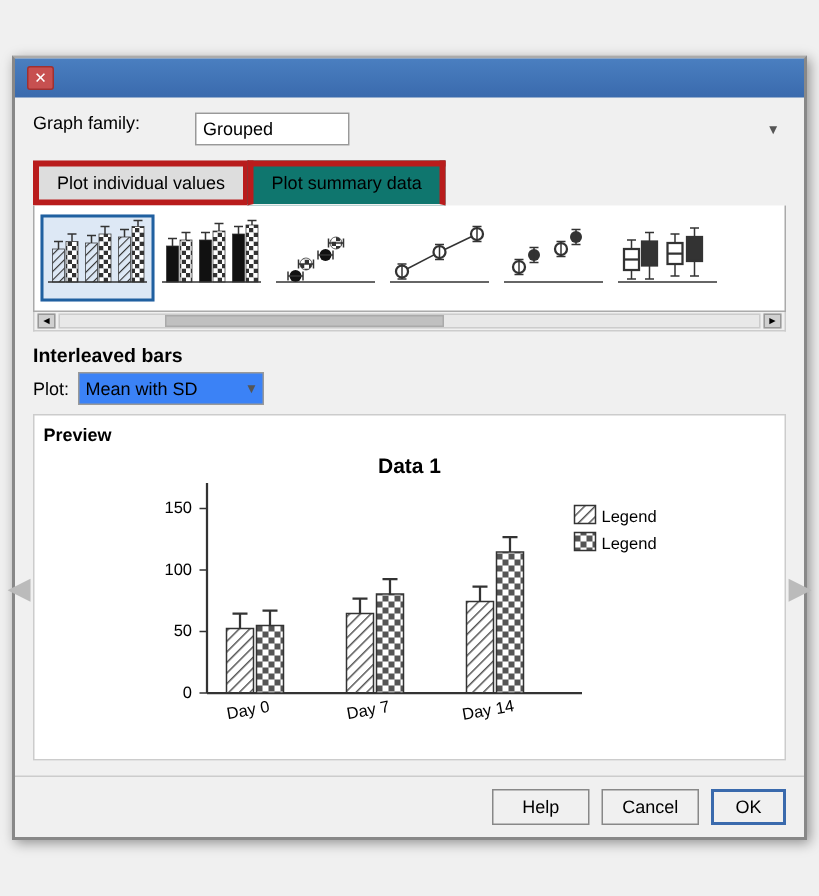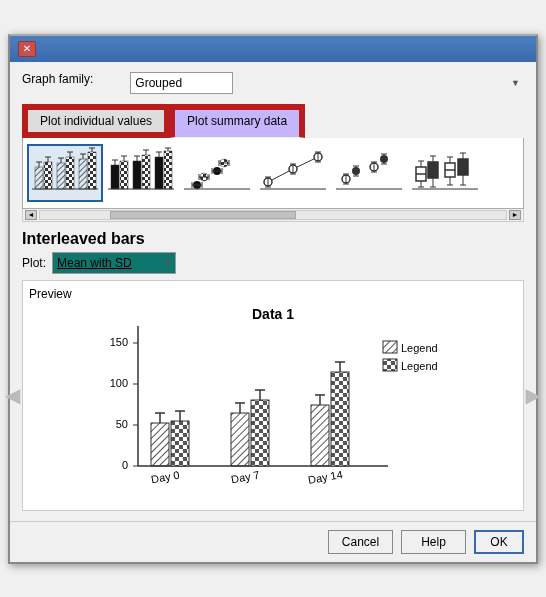--- a/index.html
+++ b/index.html
@@ -84,28 +84,28 @@
       font-size: 9px;
       color: #555;
       pointer-events: none;
     }
     .tabs-row {
       display: flex;
       margin-bottom: 0;
     }
     .tab {
       padding: 4px 12px;
-      border: 6px solid #b91c1c;
+      border: 4px solid #b91c1c;
       background: #ddd;
       cursor: pointer;
       font-size: 12px;
       margin-right: -1px;
     }
     .tab.active {
-      background: #c4b5fd;
+      background: #0f766e;
       border-bottom: 1px solid #f0f0f0;
       z-index: 1;
       position: relative;
     }
     .chart-types-container {
       border: 1px solid #aaa;
       border-top: none;
       background: white;
       padding: 6px 4px;
       display: flex;
@@ -124,21 +124,21 @@
     }
     .chart-type-item.selected {
       border: 2px solid #2060a0;
       background: #dde8f5;
     }
     .chart-type-item svg {
       width: 70px;
       height: 52px;
     }
     .section-title {
-      font-size: 16px;
+      font-size: 13px;
       font-weight: bold;
       margin-top: 8px;
       margin-bottom: 4px;
     }
     .plot-row {
       display: flex;
       align-items: center;
       margin-bottom: 6px;
     }
     .plot-label {
@@ -147,47 +147,46 @@
       text-align: center;
     }
     .plot-select-wrapper {
       position: relative;
       display: inline-block;
     }
     .plot-select {
       height: 22px;
       font-size: 12px;
       border: 1px solid #999;
-      background: #0f766e;
+      background: #3b82f6;
       padding: 1px 20px 1px 4px;
       appearance: none;
       -webkit-appearance: none;
       min-width: 120px;
-      text-decoration: underline;
     }
     .plot-select-wrapper::after {
       content: '▼';
       position: absolute;
       right: 4px;
       top: 50%;
       transform: translateY(-50%);
       font-size: 9px;
       color: #555;
       pointer-events: none;
     }
     .preview-section {
       border: 1px solid #ccc;
       background: white;
       margin-top: 4px;
       padding: 6px;
       position: relative;
     }
     .preview-label {
       font-size: 12px;
-      font-weight: normal;
+      font-weight: bold;
       margin-bottom: 2px;
     }
     .dialog-footer {
       padding: 8px 12px;
       display: flex;
       justify-content: flex-end;
       gap: 8px;
       border-top: 1px solid #ccc;
       background: #f0f0f0;
     }
@@ -557,17 +556,17 @@
 
         <rect x="300" y="40" width="14" height="12" fill="url(#hatchPrev1)" stroke="#333" stroke-width="1"></rect>
         <text x="318" y="51" font-size="11" font-family="Arial">Legend</text>
         <rect x="300" y="58" width="14" height="12" fill="url(#checkPrev)" stroke="#333" stroke-width="1"></rect>
         <text x="318" y="69" font-size="11" font-family="Arial">Legend</text>
       </svg>
     </div>
   </div>
 
   <div class="dialog-footer">
+    <button class="btn">Help</button>
     <button class="btn">Cancel</button>
-    <button class="btn">Help</button>
     <button class="btn btn-ok">OK</button>
   </div>
 </div>
 
 </body></html>

